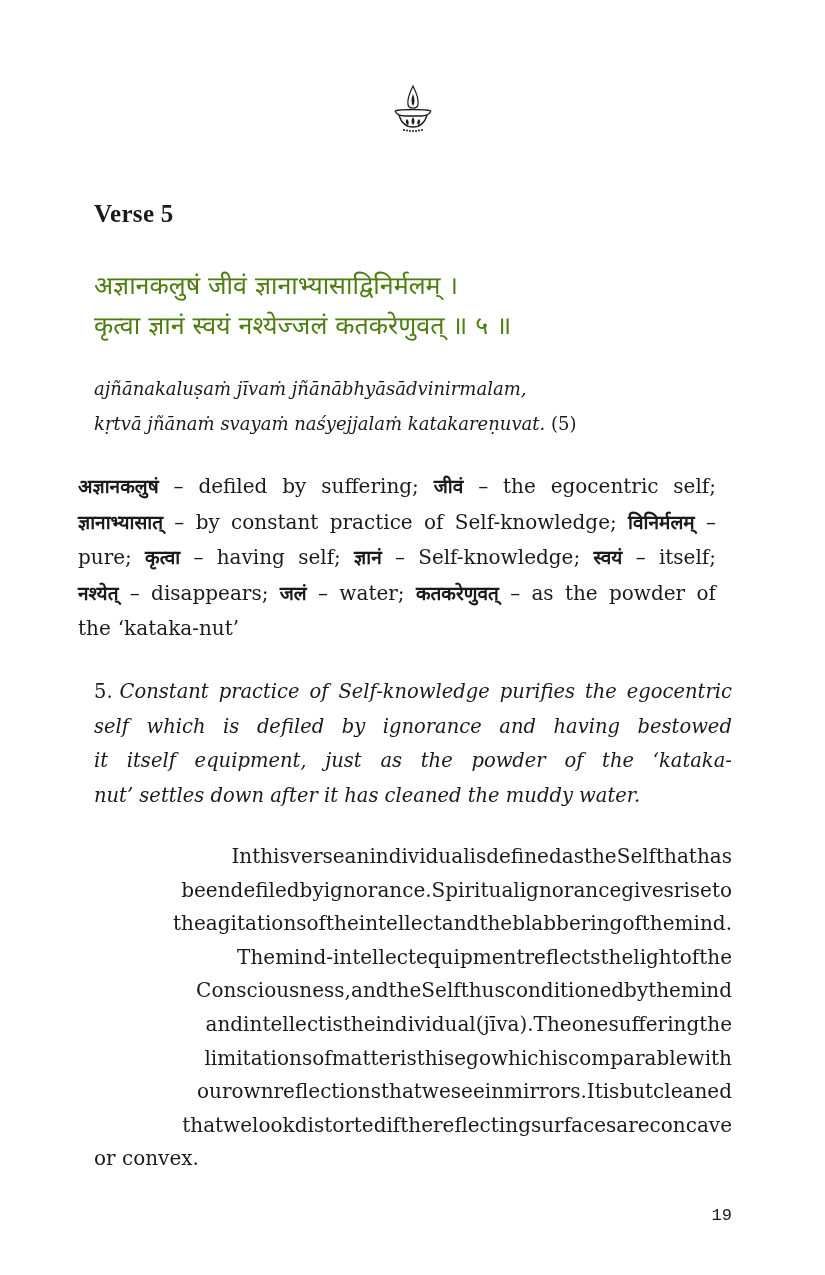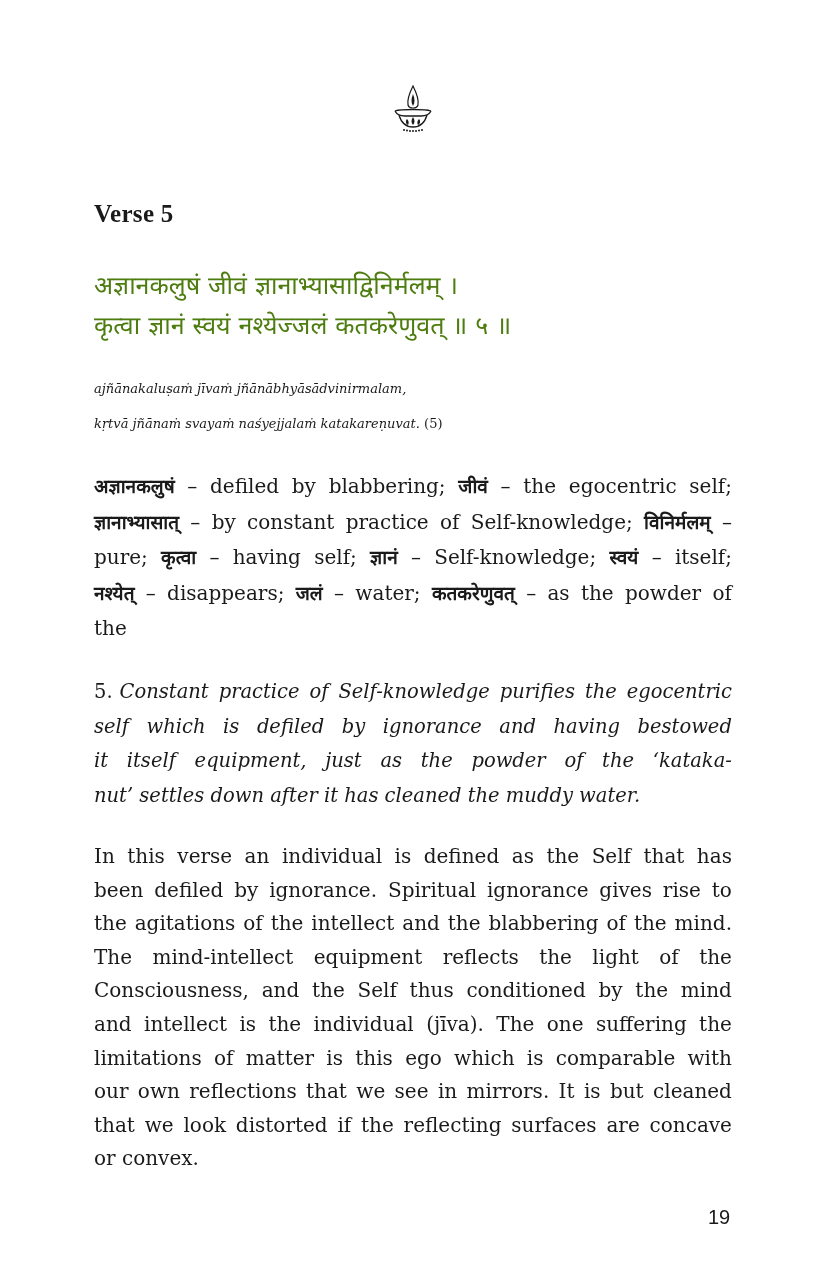--- a/index.html
+++ b/index.html
@@ -50,29 +50,29 @@
       color: #4d7c0f;
     }
     .sanskrit div { white-space: nowrap; }
     .translit {
       position: absolute;
       left: 94px;
       top: 371px;
       width: 650px;
       font-family: "DejaVu Serif", serif;
       font-style: italic;
-      font-size: 13px;
+      font-size: 18px;
       line-height: 35px;
       color: #1a1a1a;
     }
     .translit div { white-space: nowrap; }
     .translit .num { font-style: normal; }
     .wordmeaning {
       position: absolute;
-      left: 94px;
+      left: 78px;
       top: 469px;
       width: 638px;
       font-family: "DejaVu Serif", serif;
       font-size: 20px;
       line-height: 35.5px;
       color: #1a1a1a;
     }
     .wordmeaning .line {
       display: flex;
       justify-content: space-between;
@@ -107,31 +107,32 @@
       left: 94px;
       top: 840px;
       width: 638px;
       font-family: "DejaVu Serif", serif;
       font-size: 20px;
       line-height: 33.6px;
       color: #1a1a1a;
     }
     .commentary .line {
       display: flex;
-      justify-content: space-between;
+      justify-content: flex-end;
       white-space: nowrap;
     }
     .commentary .line.last { justify-content: flex-start; }
     .page-number {
       position: absolute;
       left: 708px;
       top: 1206px;
       width: 24px;
-      font-family: Liberation Sans, sans-serif;
-      font-size: 20px;
+      text-align: right;
+      font-family: Liberation Mono, monospace;
+      font-size: 17px;
       color: #1a1a1a;
     }
   </style>
 </head>
 <body>
 
 <div class="page">
 
   <svg class="lamp" viewBox="0 0 44 52" xmlns="http://www.w3.org/2000/svg">
 
@@ -173,21 +174,21 @@
       <span class="num">(5)</span>
     </div>
   </div>
 
   <div class="wordmeaning">
     <div class="line">
       <span class="dev">अज्ञानकलुषं</span>
       <span>–</span>
       <span>defiled</span>
       <span>by</span>
-      <span>blabbering;</span>
+      <span>suffering;</span>
       <span class="dev">जीवं</span>
       <span>–</span>
       <span>the</span>
       <span>egocentric</span>
       <span>self;</span>
     </div>
     <div class="line">
       <span class="dev">ज्ञानाभ्यासात्</span>
       <span>–</span>
       <span>by</span>
@@ -221,20 +222,21 @@
       <span class="dev">कतकरेणुवत्</span>
       <span>–</span>
       <span>as</span>
       <span>the</span>
       <span>powder</span>
       <span>of</span>
     </div>
     <div class="line last">
       <span>the</span>
       <span style="width:7px"></span>
+      <span>‘kataka-nut’</span>
     </div>
   </div>
 
   <div class="translation">
     <div class="line">
       <span class="num">5.</span>
       <span class="words" style="display: flex; justify-content: space-between; flex: 1 1 0%; margin-left: 7px;">
           <span>Constant</span>
           <span>practice</span>
           <span>of</span>

